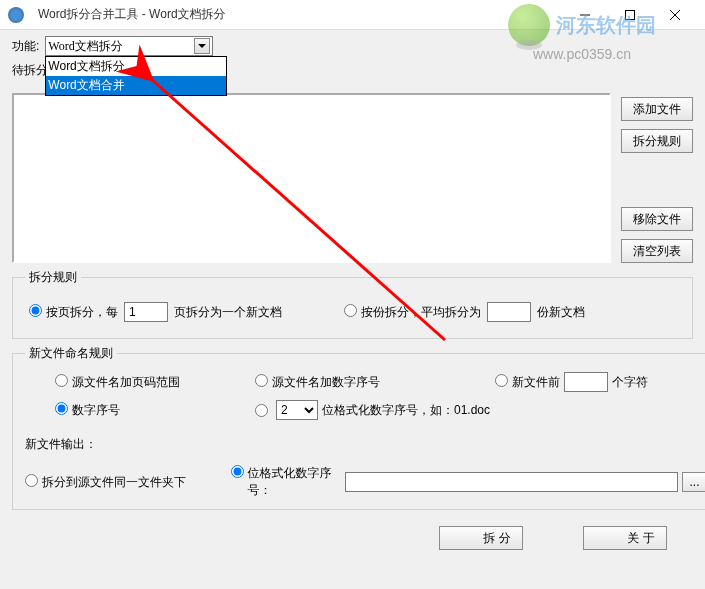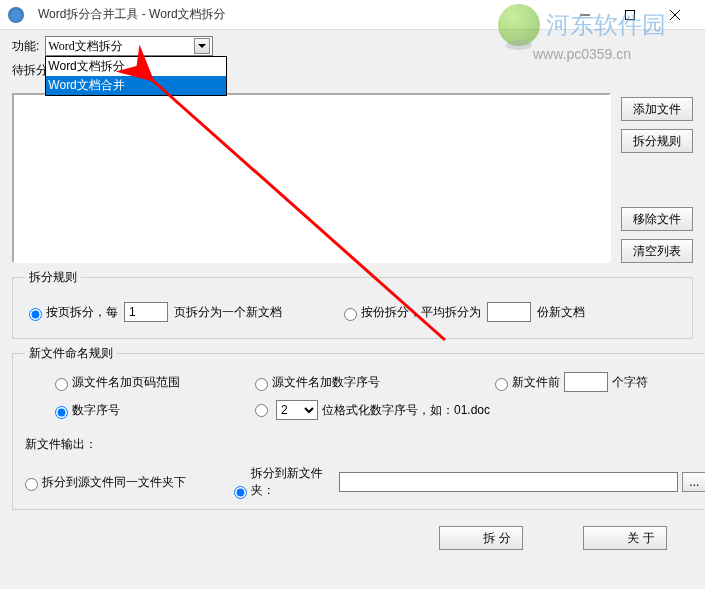--- a/index.html
+++ b/index.html
@@ -30,34 +30,34 @@
 fieldset legend { padding: 0 4px; background: #f0f0f0; }
 
 .filelist-area { display: flex; gap: 10px; margin-top: 2px; }
 .filelist { position: relative; flex: 1; height: 170px; border: 2px inset #fff; background: #fff; margin-top: 10px; }
 .sidebar-btns { width: 72px; display: flex; flex-direction: column; gap: 8px; padding-top: 14px; }
 .sidebar-btns .gap { flex: 1; min-height: 30px; }
 .btn { height: 24px; border: 1px solid #8a8a8a; background: linear-gradient(#fdfdfd,#e6e6e6); display: flex; align-items: center; justify-content: center; cursor: default; }
 
 .rule-row { display: flex; align-items: center; gap: 6px; padding: 6px 4px; }
 input[type=radio] { margin: 0 4px 0 0; }
-.rlabel { display: flex; align-items: flex-end; }
+.rlabel { display: flex; align-items: flex-start; }
 input.small { width: 44px; height: 20px; border: 1px solid #7a7a7a; background: #fff; padding: 0 4px; }
 input.long { width: 375px; height: 20px; border: 1px solid #7a7a7a; background: #fff; padding: 0 4px; }
 select.tiny { width: 42px; height: 20px; border: 1px solid #7a7a7a; background: #fff; }
 .browse { width: 28px; height: 20px; border: 1px solid #8a8a8a; background: linear-gradient(#fdfdfd,#e6e6e6); display: flex; align-items: center; justify-content: center; }
 
 .footer { display: flex; justify-content: flex-end; gap: 60px; padding: 10px 26px; }
 .footer .btn { width: 84px; padding-left: 32px; }
 
 .watermark { position: absolute; top: 0; right: 8px; width: 230px; pointer-events: none; opacity: 0.55; z-index: 50; }
 .wm-band { display: flex; align-items: center; justify-content: center; gap: 6px; height: 50px; }
 .wm-logo { width: 42px; height: 42px; background: radial-gradient(circle at 35% 30%, #9fe04a, #4aa014); border-radius: 50%; position: relative; }
 .wm-logo::after { content: ""; position: absolute; bottom: -4px; left: 8px; width: 26px; height: 10px; background: #777; border-radius: 50%; opacity: .4; }
-.wm-text { font-size: 24px; font-weight: normal; color: #5aa0e0; text-shadow: 0 0 2px #fff; font-family: "Microsoft YaHei"; }
+.wm-text { font-size: 20px; font-weight: bold; color: #5aa0e0; text-shadow: 0 0 2px #fff; font-family: "Microsoft YaHei"; }
 .wm-url { text-align: center; color: #6a6a6a; font-size: 14px; margin-top: -4px; }
 
 .arrow-overlay { position: absolute; top: 0; left: 0; pointer-events: none; z-index: 200; }
 
 .spacer { display: inline-block; }
 .row2 { display: flex; align-items: center; margin: 8px 0 4px; }
 .indent { margin-left: 30px; }
 .group-inner { display: flex; flex-direction: column; gap: 8px; }
 .name-row { display: flex; align-items: center; gap: 10px; }
 .name-row .col { display: flex; align-items: center; gap: 4px; }
@@ -184,21 +184,21 @@
       <div class="name-row">
         <div class="col" style="width:220px;">
           <label class="rlabel">
             <input type="radio" name="out" style="">
             <span>拆分到源文件同一文件夹下</span>
           </label>
         </div>
         <div class="col">
           <label class="rlabel">
             <input type="radio" name="out" checked="" style="">
-            <span>拆分到新文件夹：</span>
+            <span>位格式化数字序号：</span>
           </label>
           <input class="long" style="">
           <div class="browse">...</div>
         </div>
       </div>
     </div>
   </fieldset>
 
   <div class="footer">
     <div class="btn">拆 分</div>

